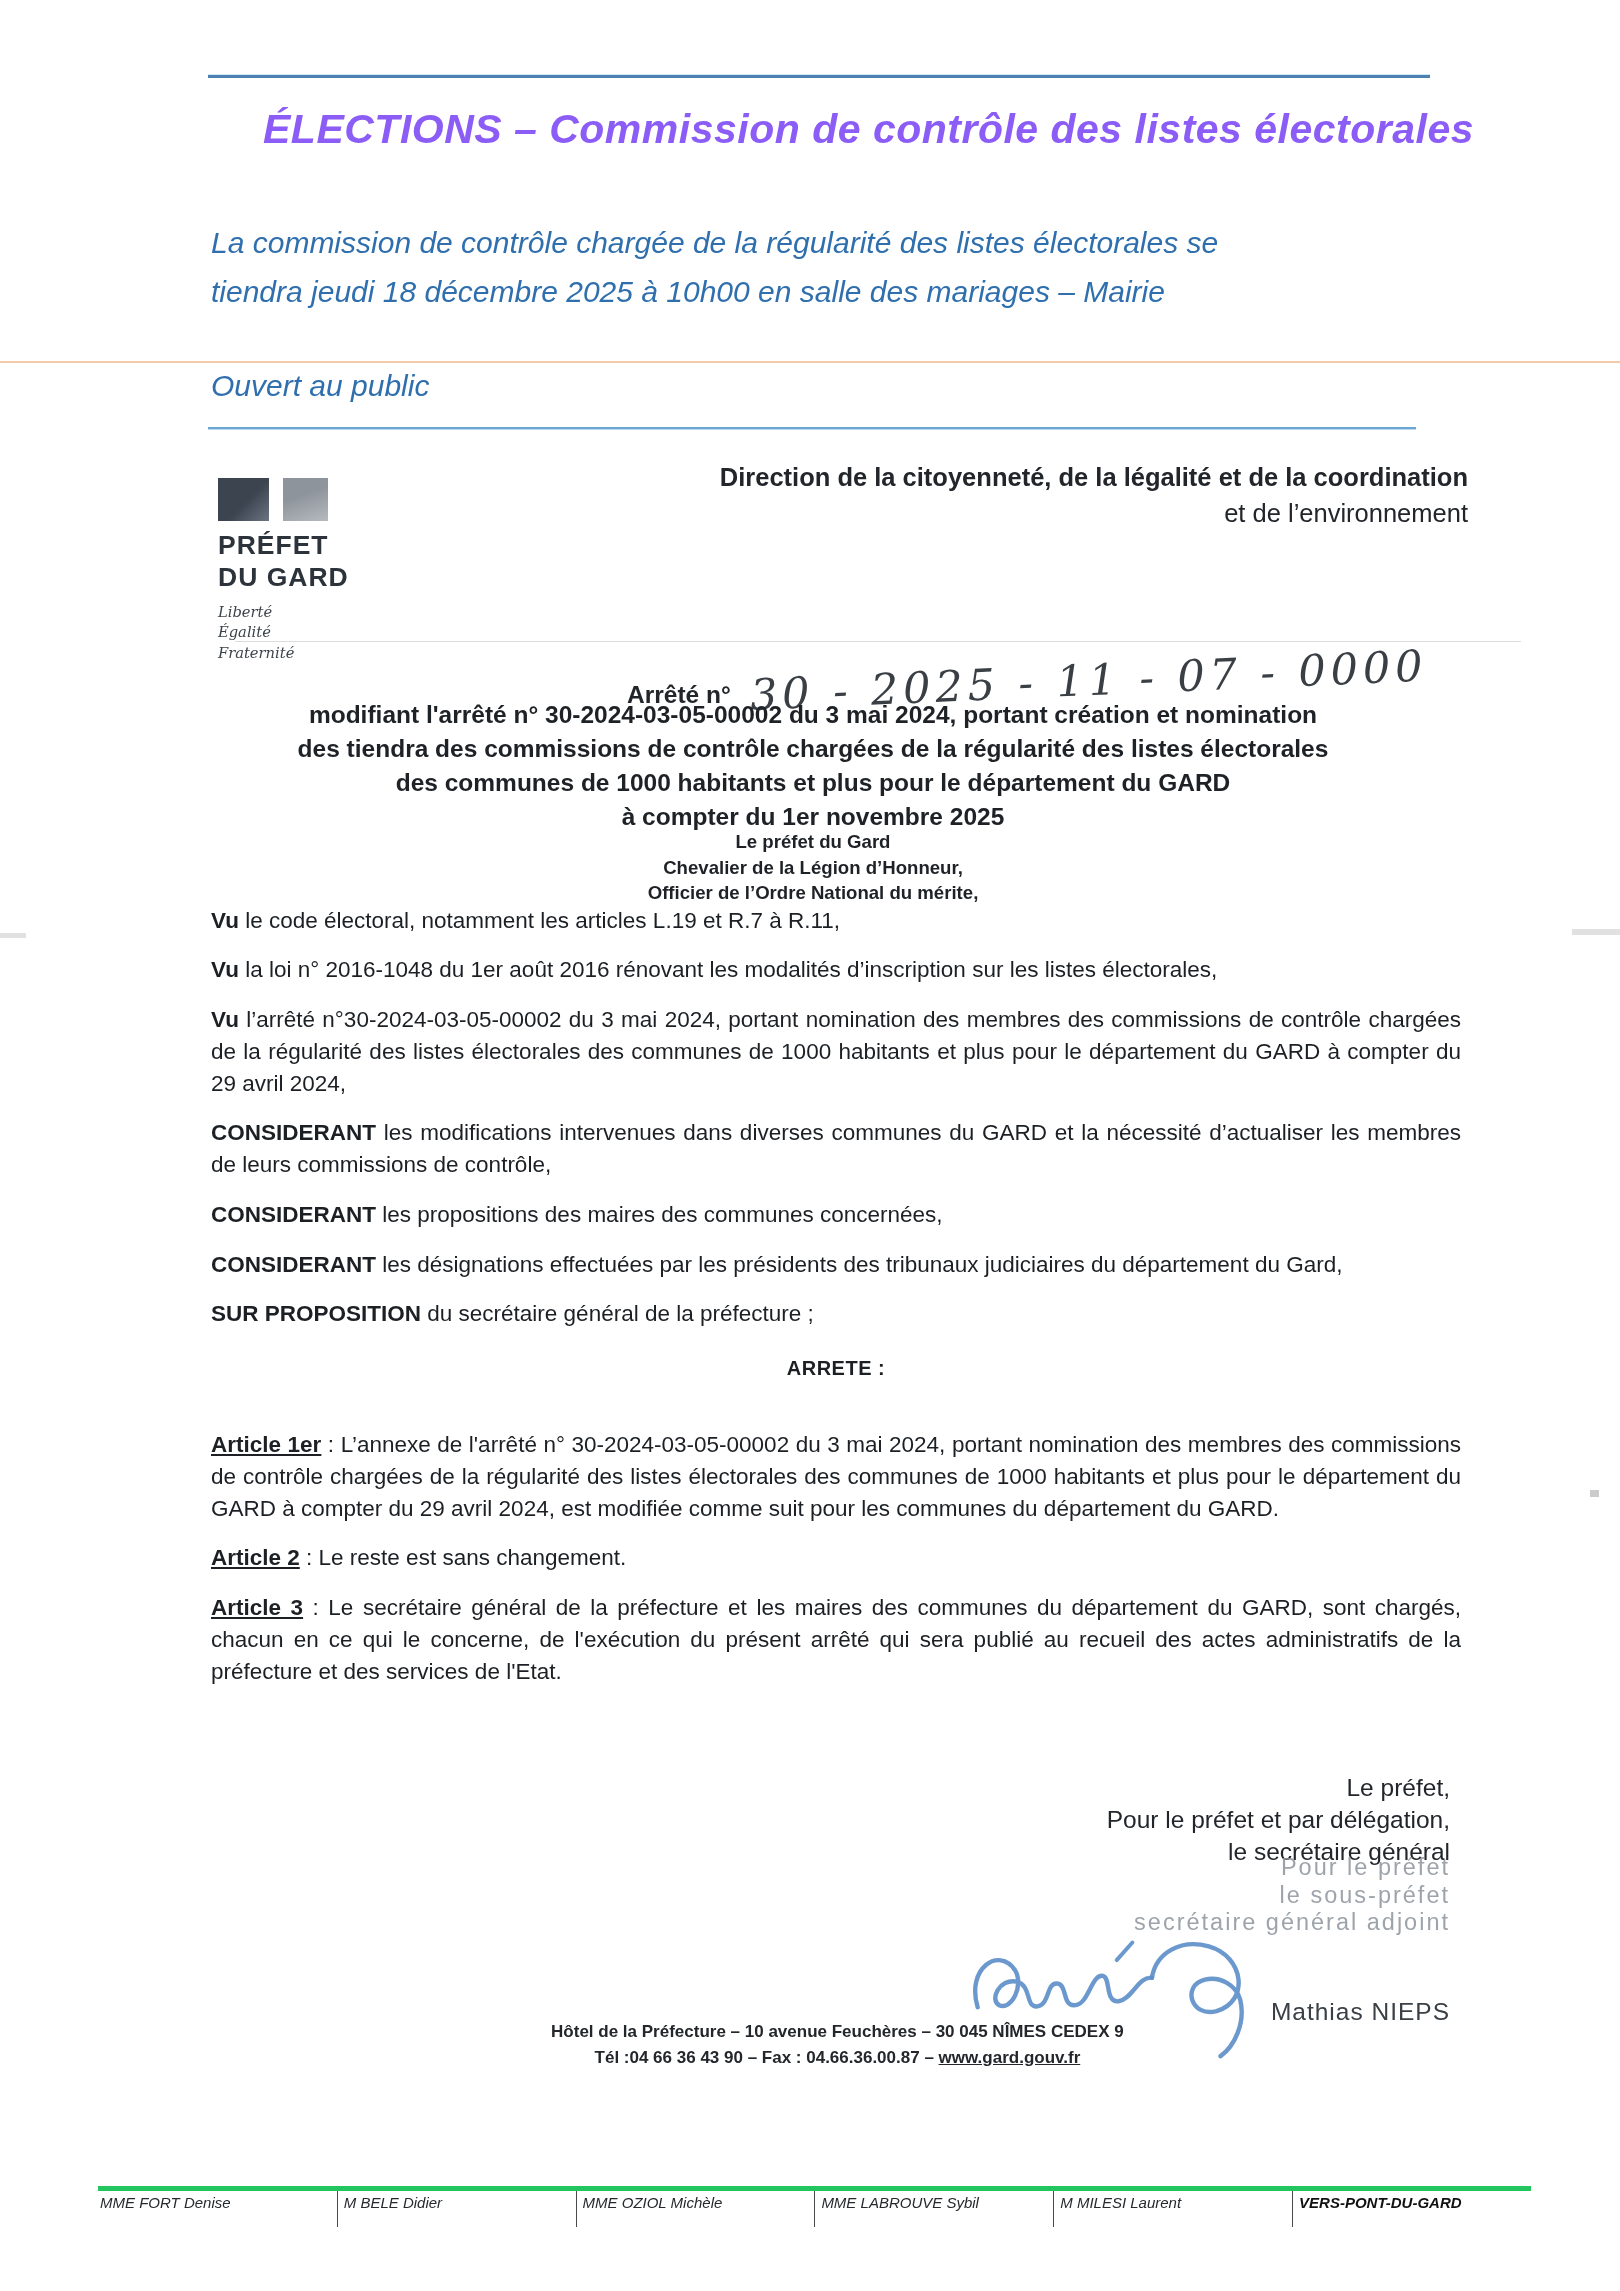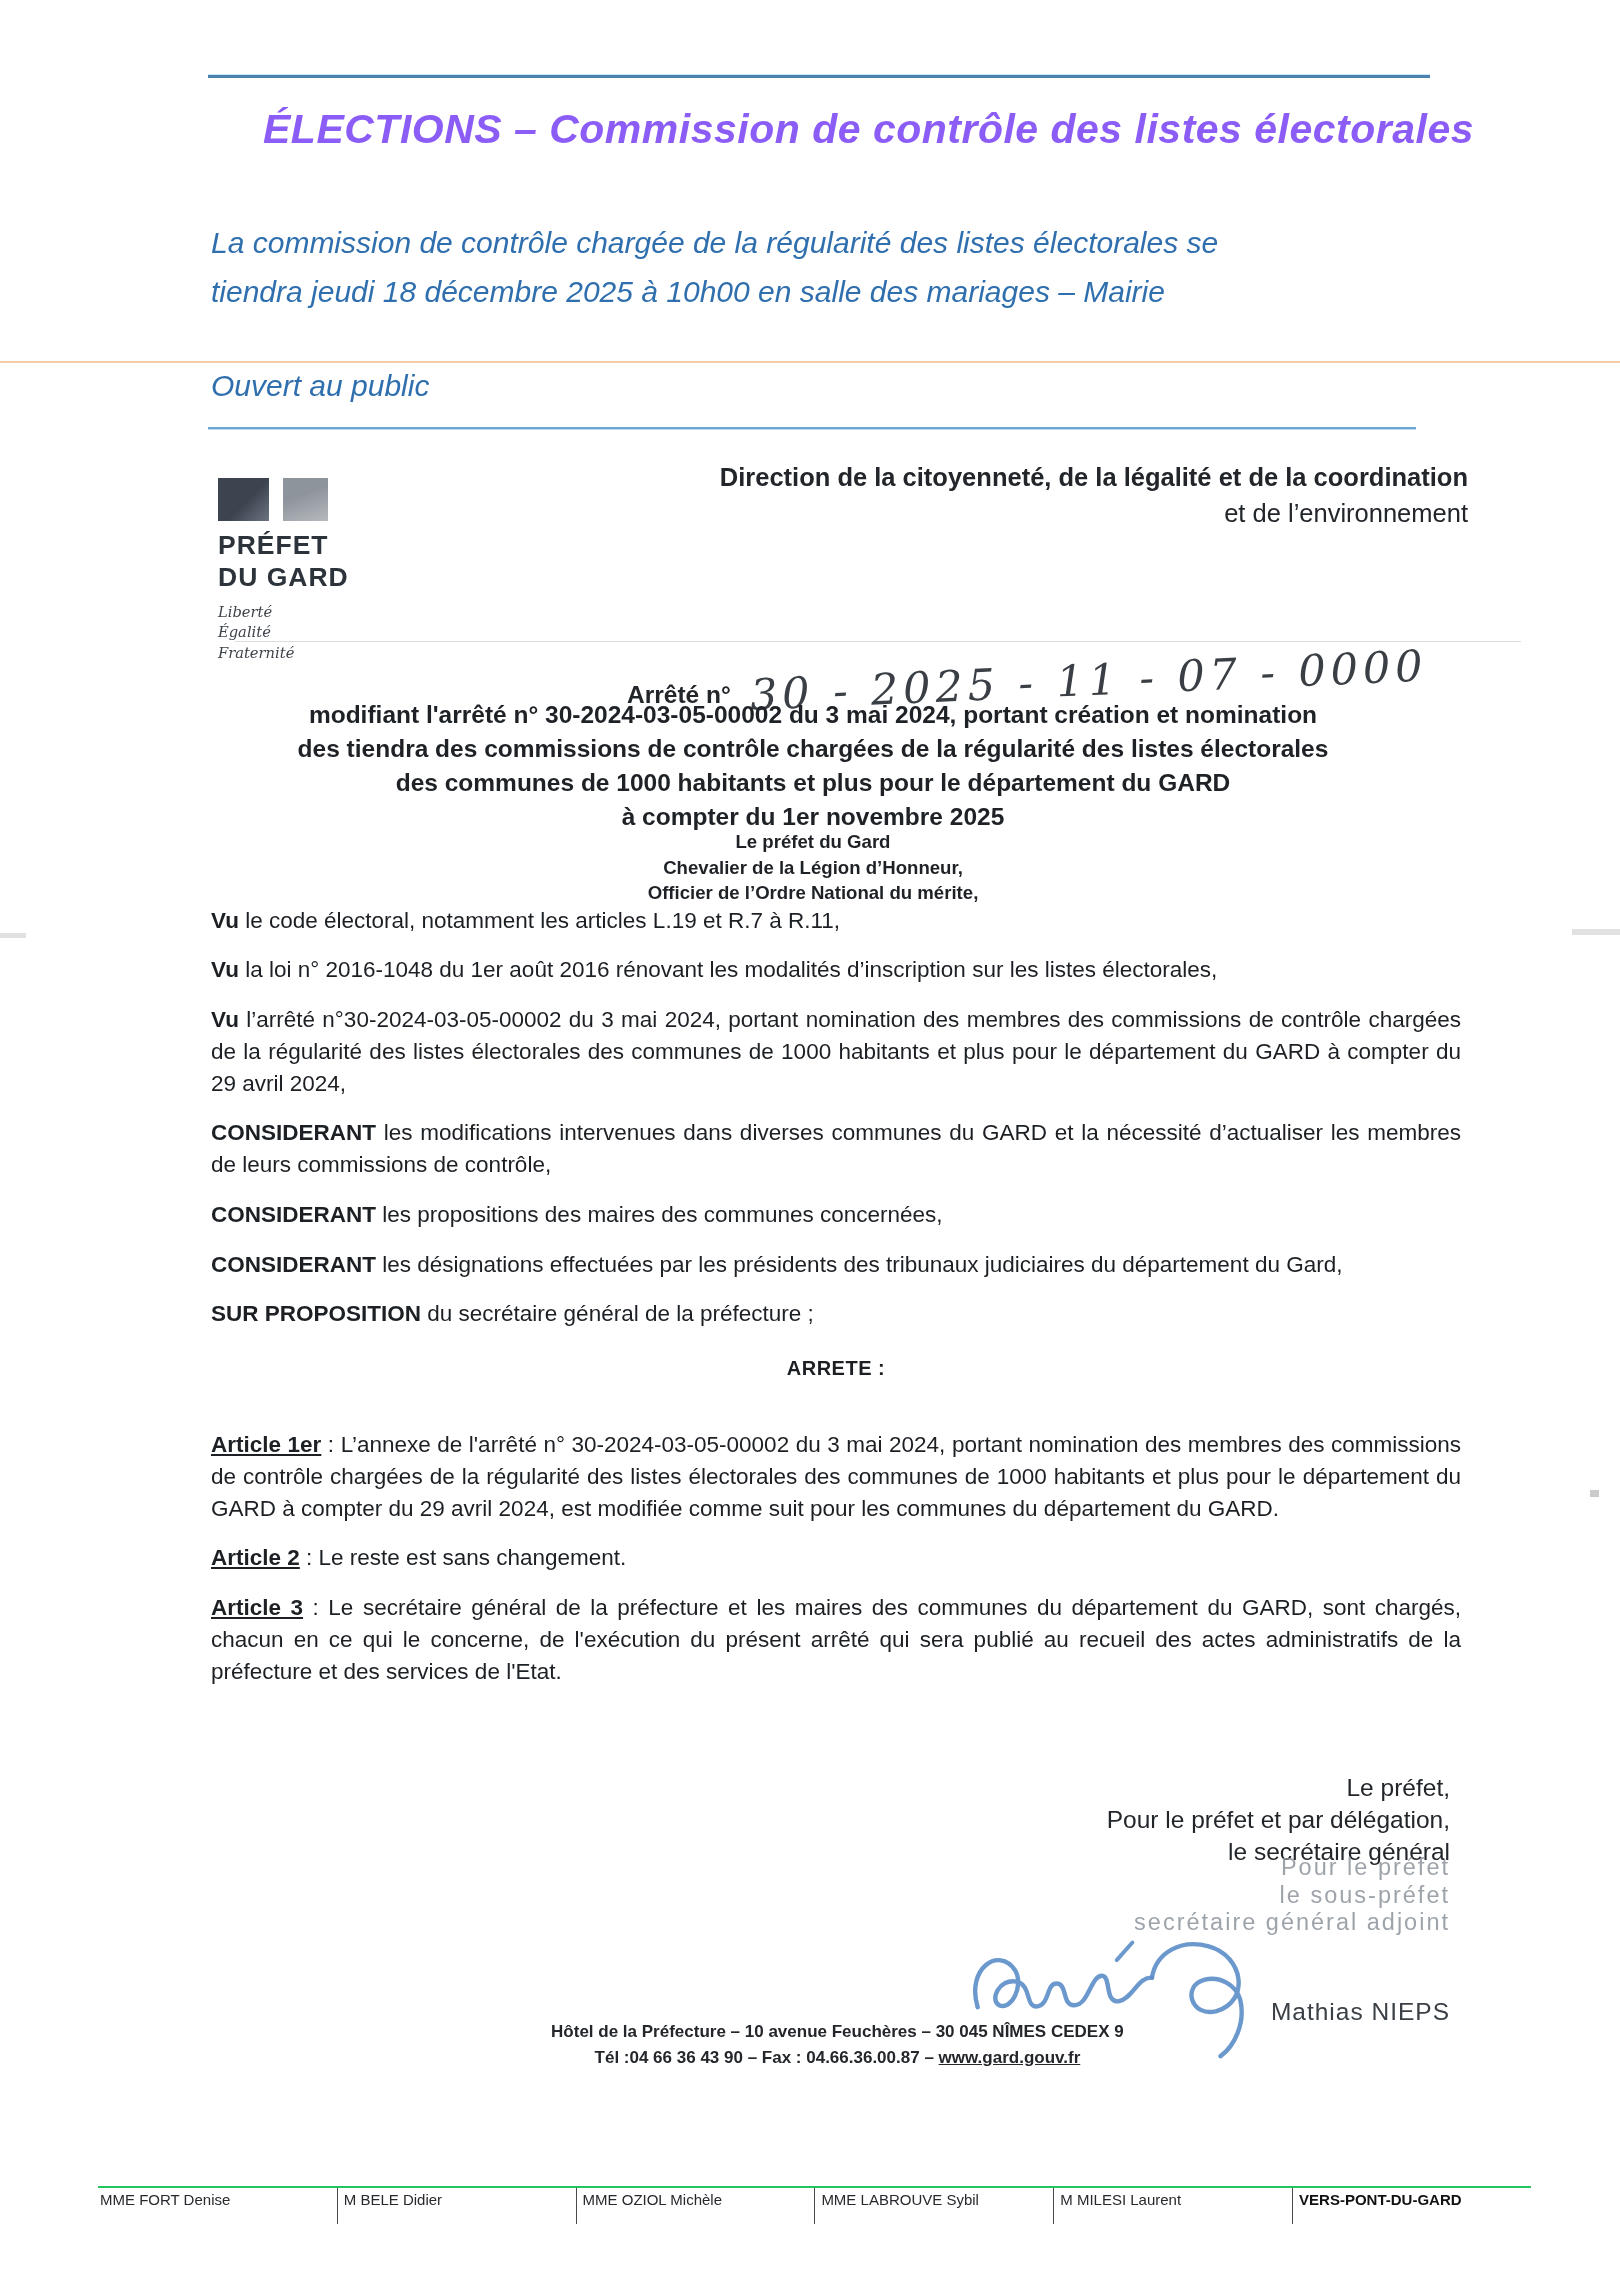--- a/index.html
+++ b/index.html
@@ -62,21 +62,21 @@
     letter-spacing:2px;opacity:0.85;}
   .signer-name{margin-top:59px;font-size:24.5px;color:#3a4046;letter-spacing:1px;}
   .sig-svg{position:absolute;top:145px;left:137px;z-index:2;}
   
   .doc-footer{position:absolute;top:2019px;left:0;width:1620px;text-align:center;
     transform:translateX(27.4px);font-size:17px;font-weight:600;line-height:25.5px;color:#23262a;}
   .doc-footer .site{text-decoration:underline;}
   
   .members-row{position:absolute;top:2186px;left:98px;width:1433px;
     display:grid;grid-template-columns:repeat(6,1fr);
-    border-top:2px solid #22c55e;}
+    border-top:5px solid #22c55e;font-style:italic;}
   .members-row .cell{padding:2.9px 5.9px 15.7px 5.9px;font-size:15px;color:#26292d;
     border-left:1px solid #4a4a4a;}
   .members-row .cell:first-child{border-left:none;padding-left:2px;}
   .members-row .cell.commune{font-weight:700;color:#111;}
   
   .artifact{position:absolute;background:#c9c9c9;opacity:0.55;}
   .a1{top:933px;left:0;width:25.5px;height:4.9px;}
   .a2{top:929px;left:1572px;width:48px;height:5.9px;}
   .a3{top:1490px;left:1590px;width:8.8px;height:6.9px;opacity:0.7;background:#b5b5b5;}
 </style>

